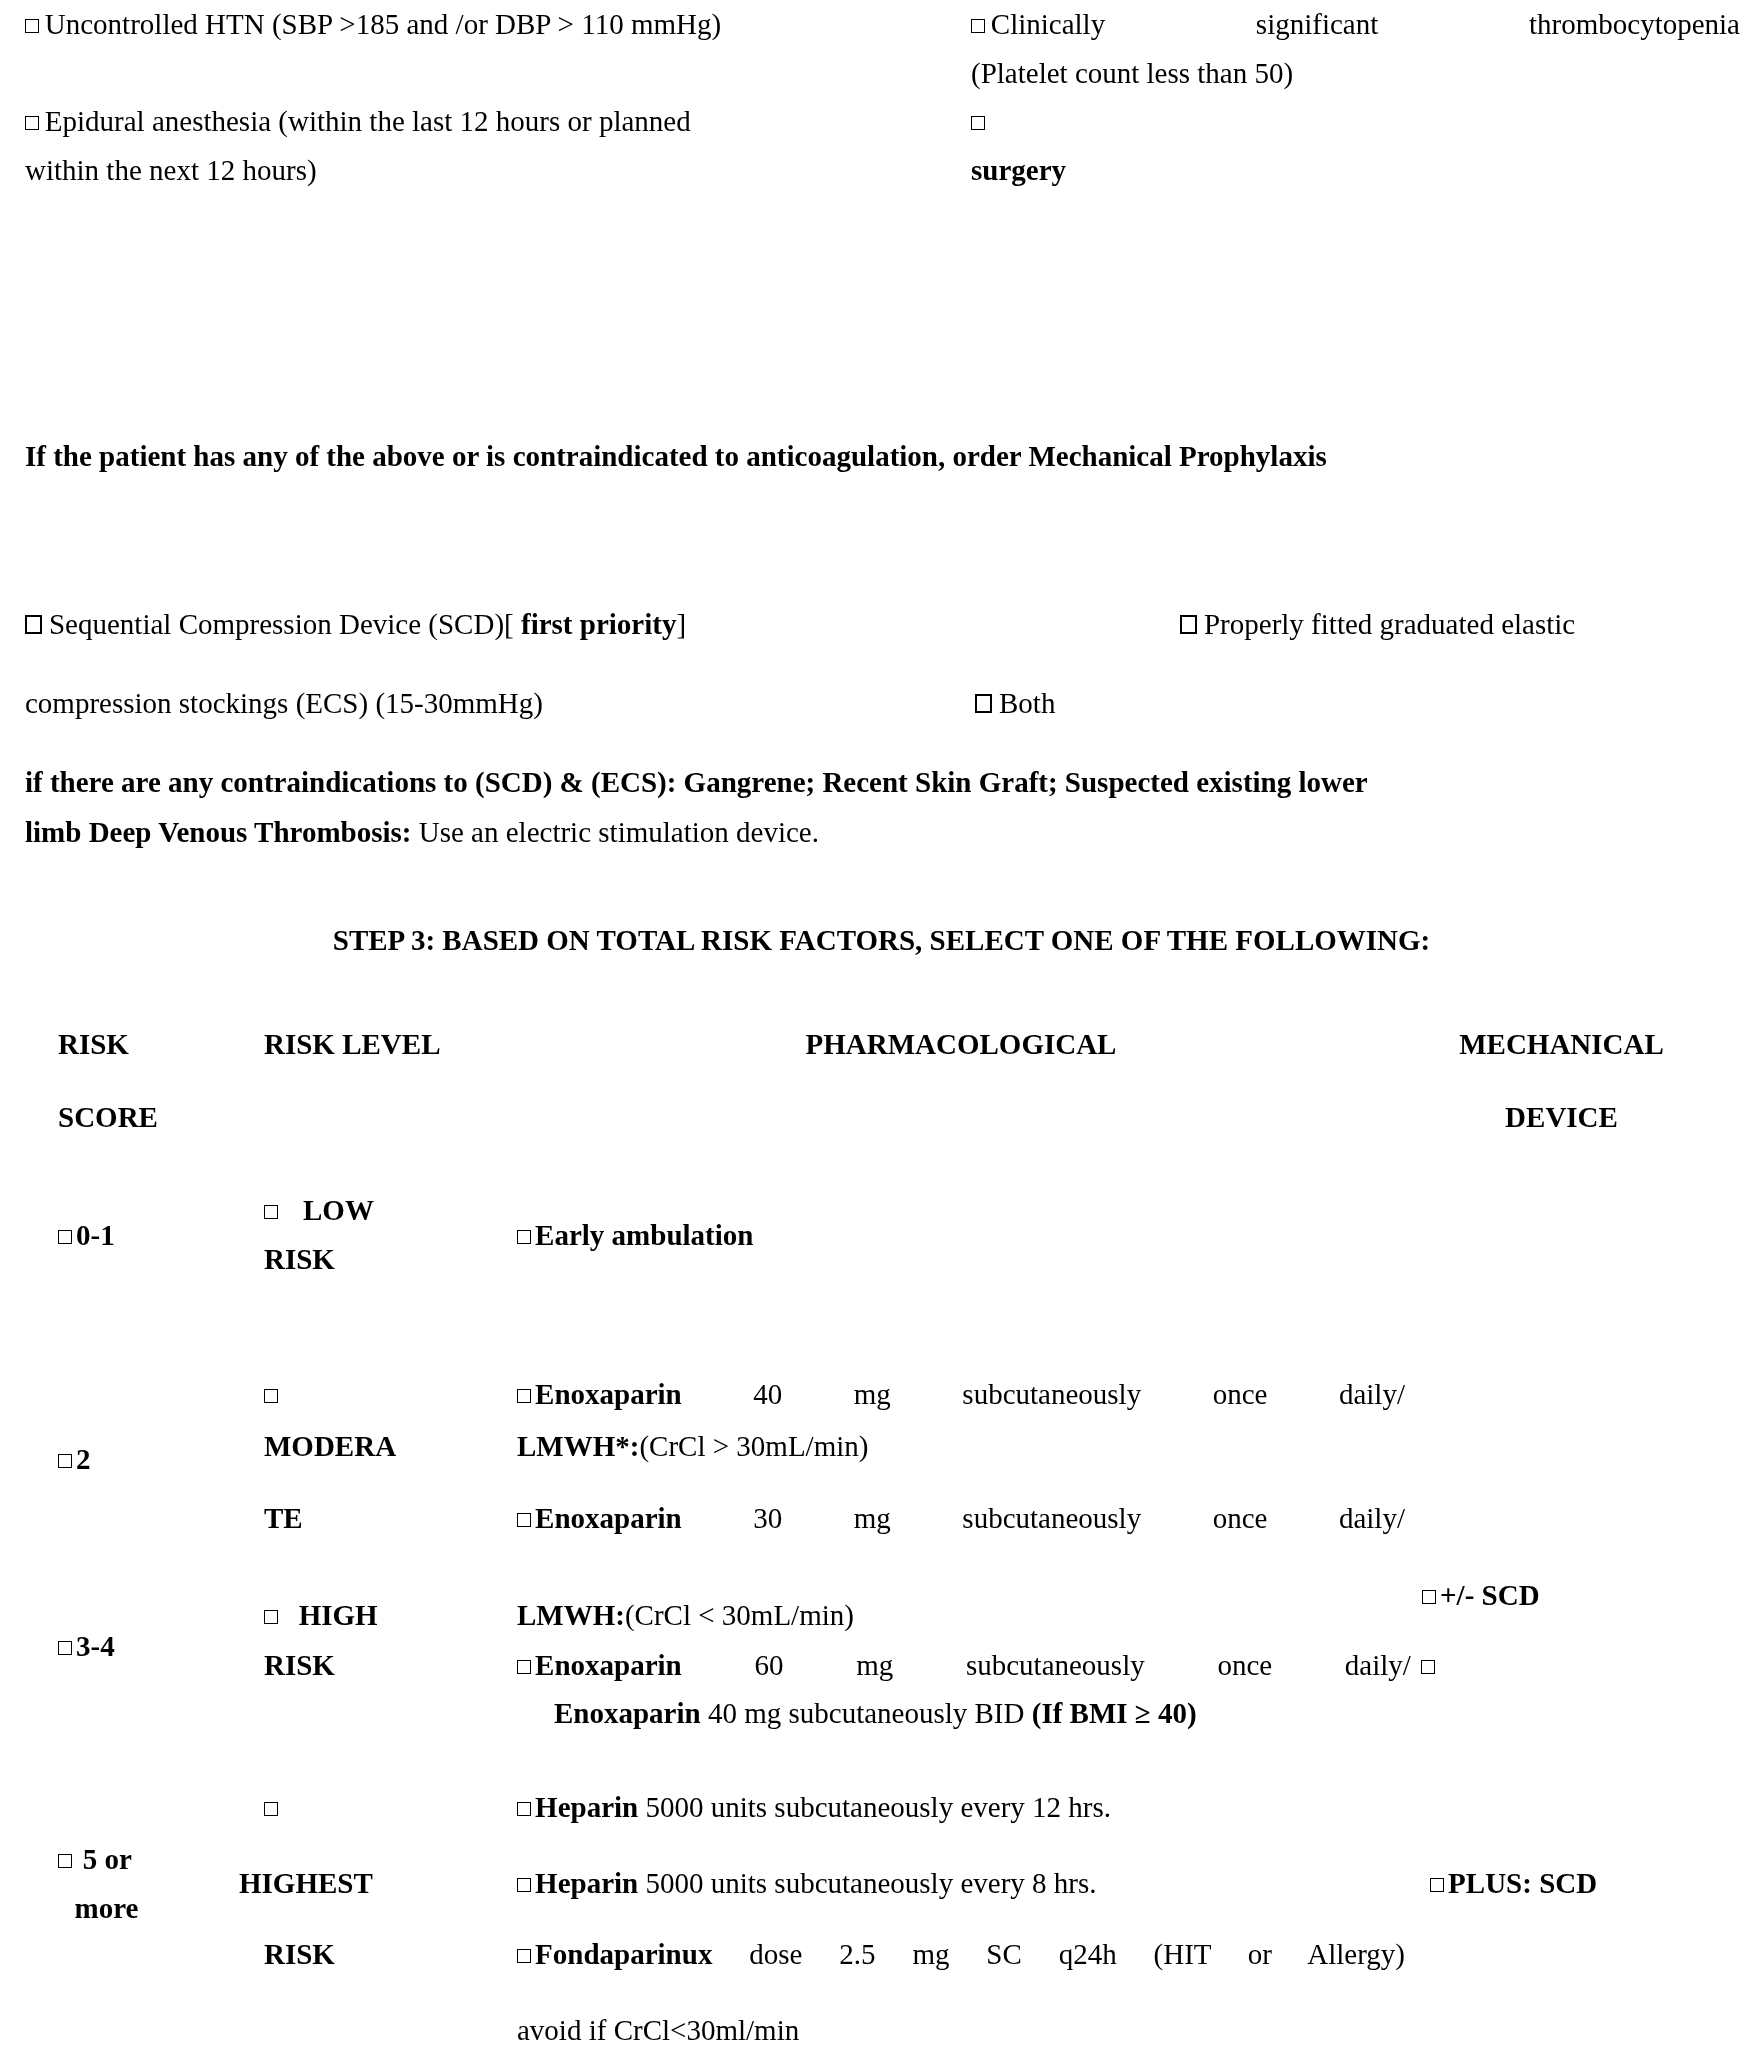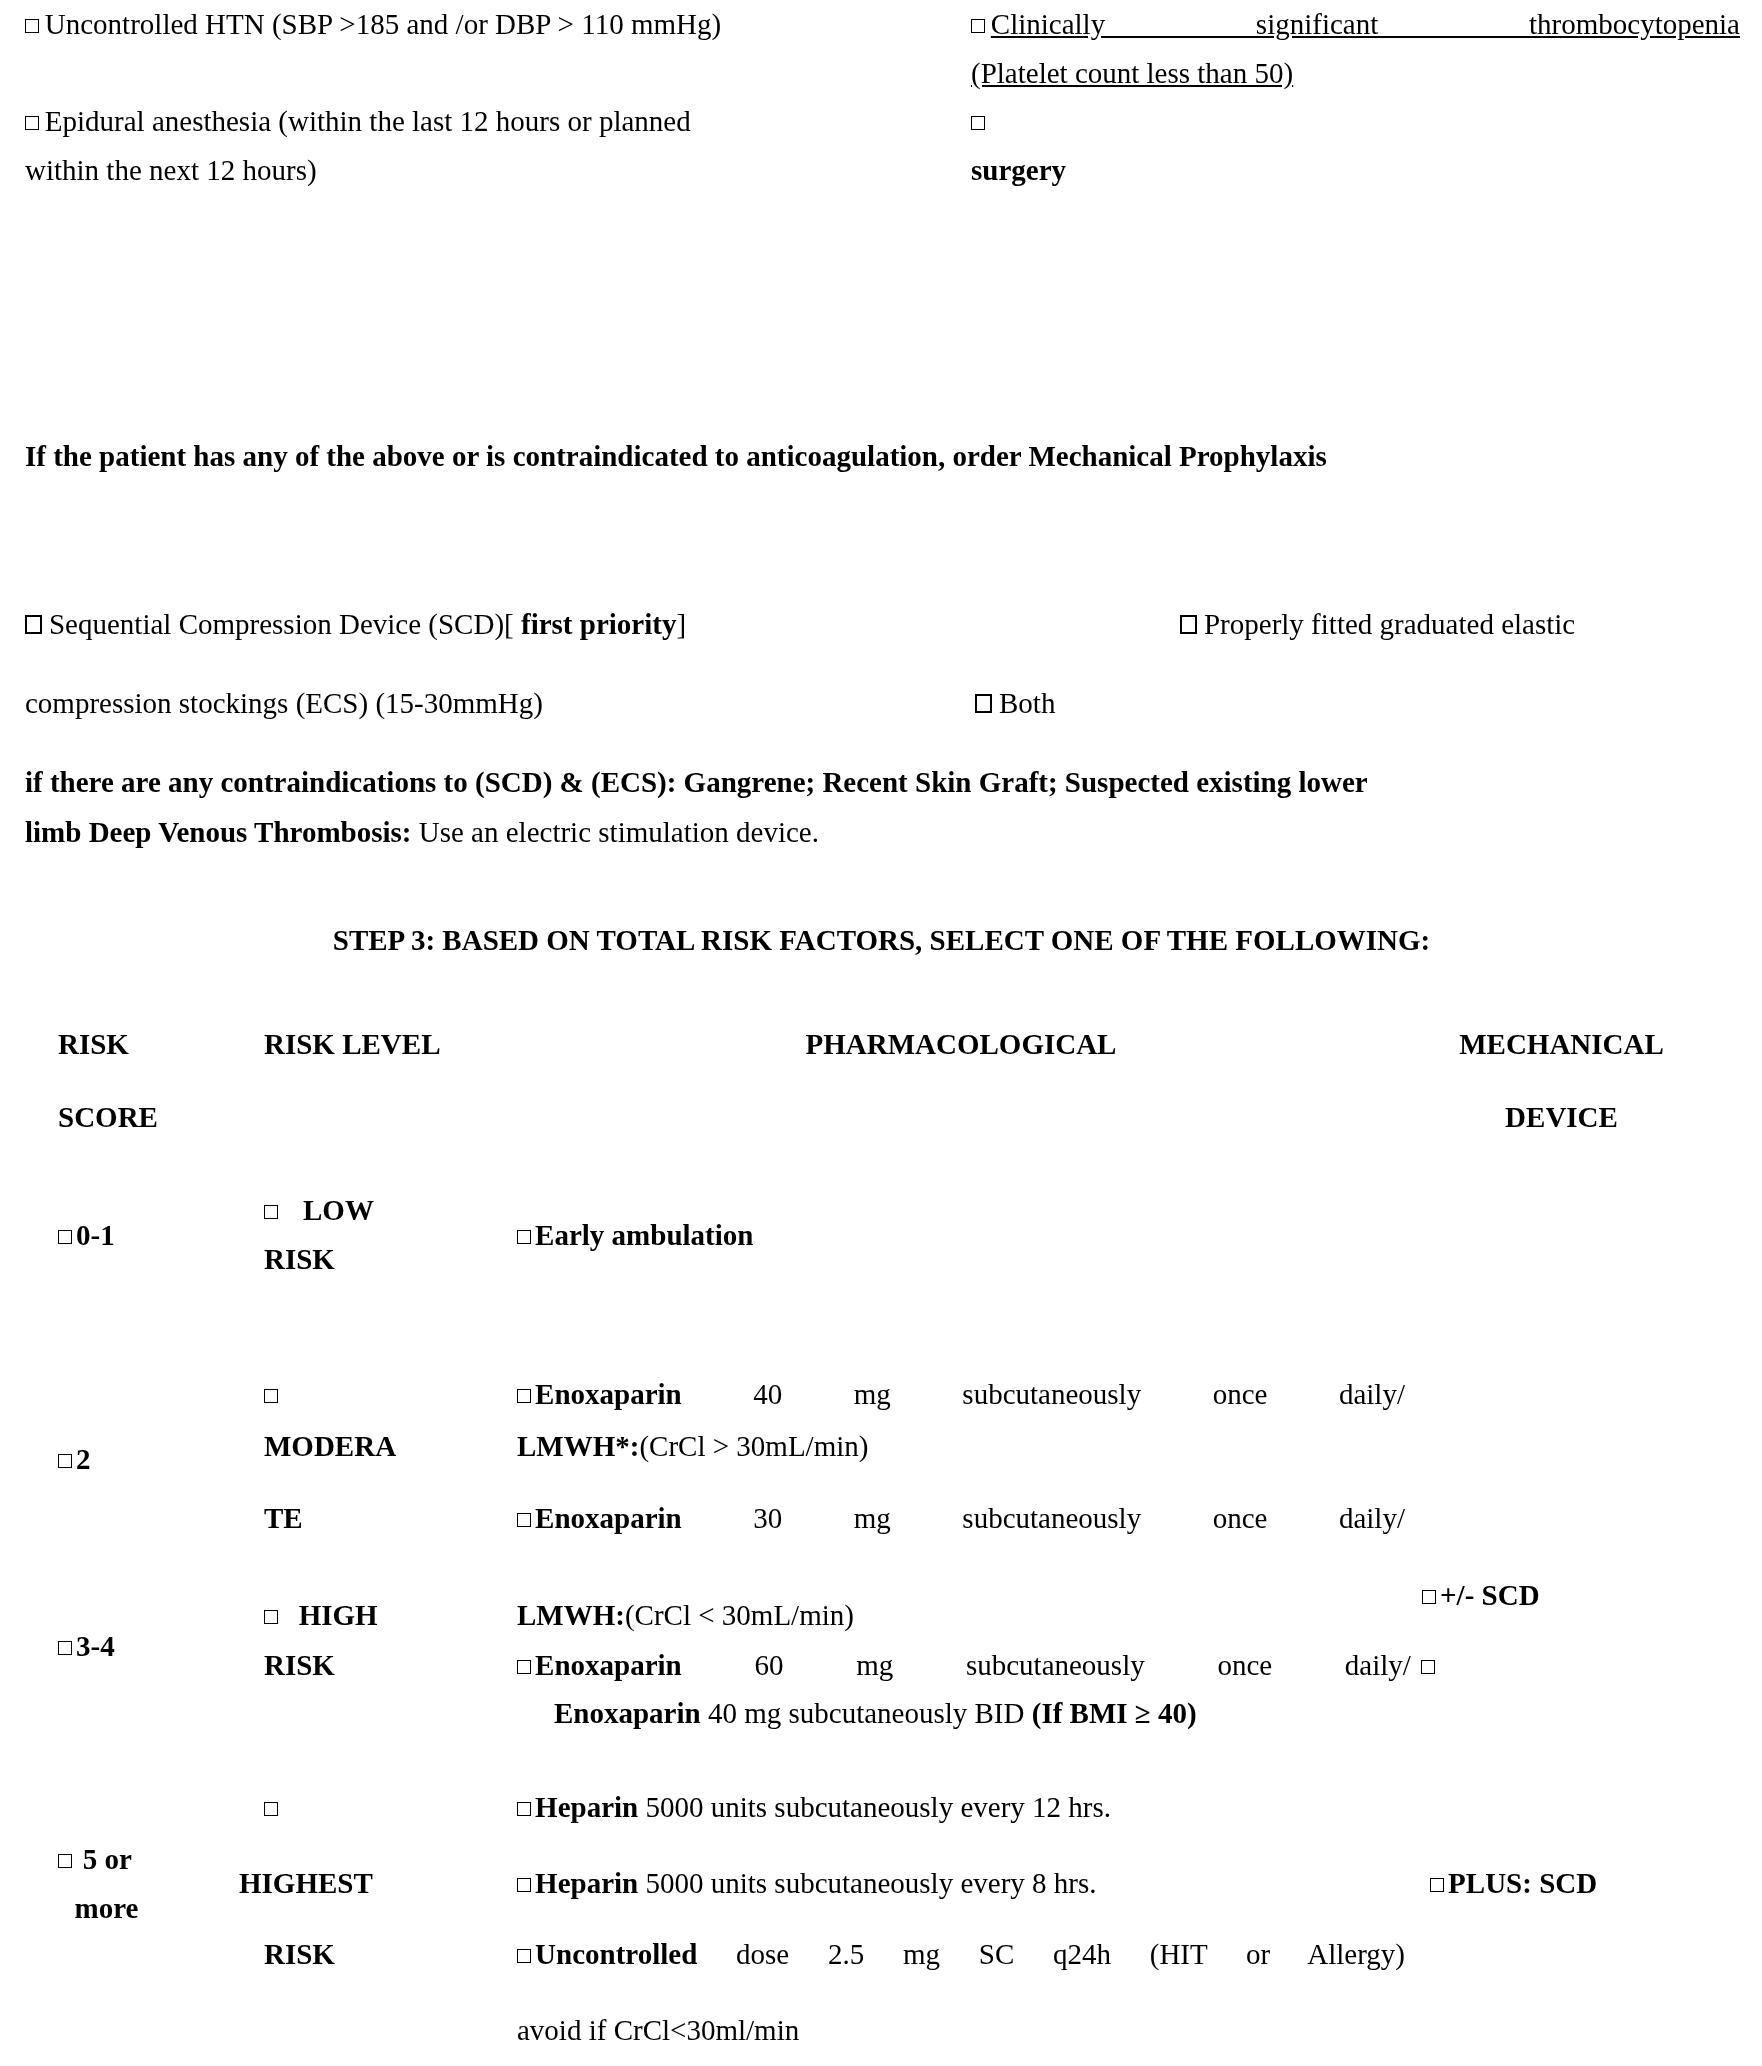--- a/index.html
+++ b/index.html
@@ -116,21 +116,21 @@
 </style>
 </head>
 <body>
 
 <div class="page">
 
   <div class="abs ln col-left" style="top:0px;">
     <span class="cb"></span><span>Uncontrolled HTN (SBP &gt;185 and /or DBP &gt; 110 mmHg)</span>
   </div>
 
-  <div class="abs col-right" style="top:0px;text-decoration:underline;">
+  <div class="abs col-right" style="top:0px;">
     <div class="ln just" style="line-height:49px;">
       <span class="cb"></span><span>Clinically significant thrombocytopenia</span>
     </div>
     <div class="ln" style="line-height:49px;">
       <span>(Platelet count less than 50)</span>
     </div>
   </div>
 
   <div class="abs col-left" style="top:97px;">
     <div class="ln">
@@ -284,21 +284,21 @@
 
   <div class="abs cell cell-nowrap" style="left:517px; top:1783px;">
     <span class="cb cb-tight"></span><span class="b">Heparin</span><span class="n"> 5000 units subcutaneously every 12 hrs.</span>
   </div>
 
   <div class="abs cell cell-nowrap" style="left:517px; top:1859px;">
     <span class="cb cb-tight"></span><span class="b">Heparin</span><span class="n"> 5000 units subcutaneously every 8 hrs.</span>
   </div>
 
   <div class="abs pharm-just" style="left:517px; top:1930px; width:888px;">
-    <span class="cb cb-tight"></span><span class="b">Uncontrolled</span><span class="n"> dose 2.5 mg SC q24h (HIT or Allergy)</span>
+    <span class="cb cb-tight"></span><span class="b">Fondaparinux</span><span class="n"> dose 2.5 mg SC q24h (HIT or Allergy)</span>
   </div>
 
   <div class="abs cell cell-nowrap n" style="left:517px; top:2006px;">
     <span>avoid if CrCl&lt;30ml/min</span>
   </div>
 
   <div class="abs cell cell-nowrap b" style="left:1430px; top:1859px;">
     <span class="cb cb-tight"></span><span>PLUS: SCD</span>
   </div>
 

